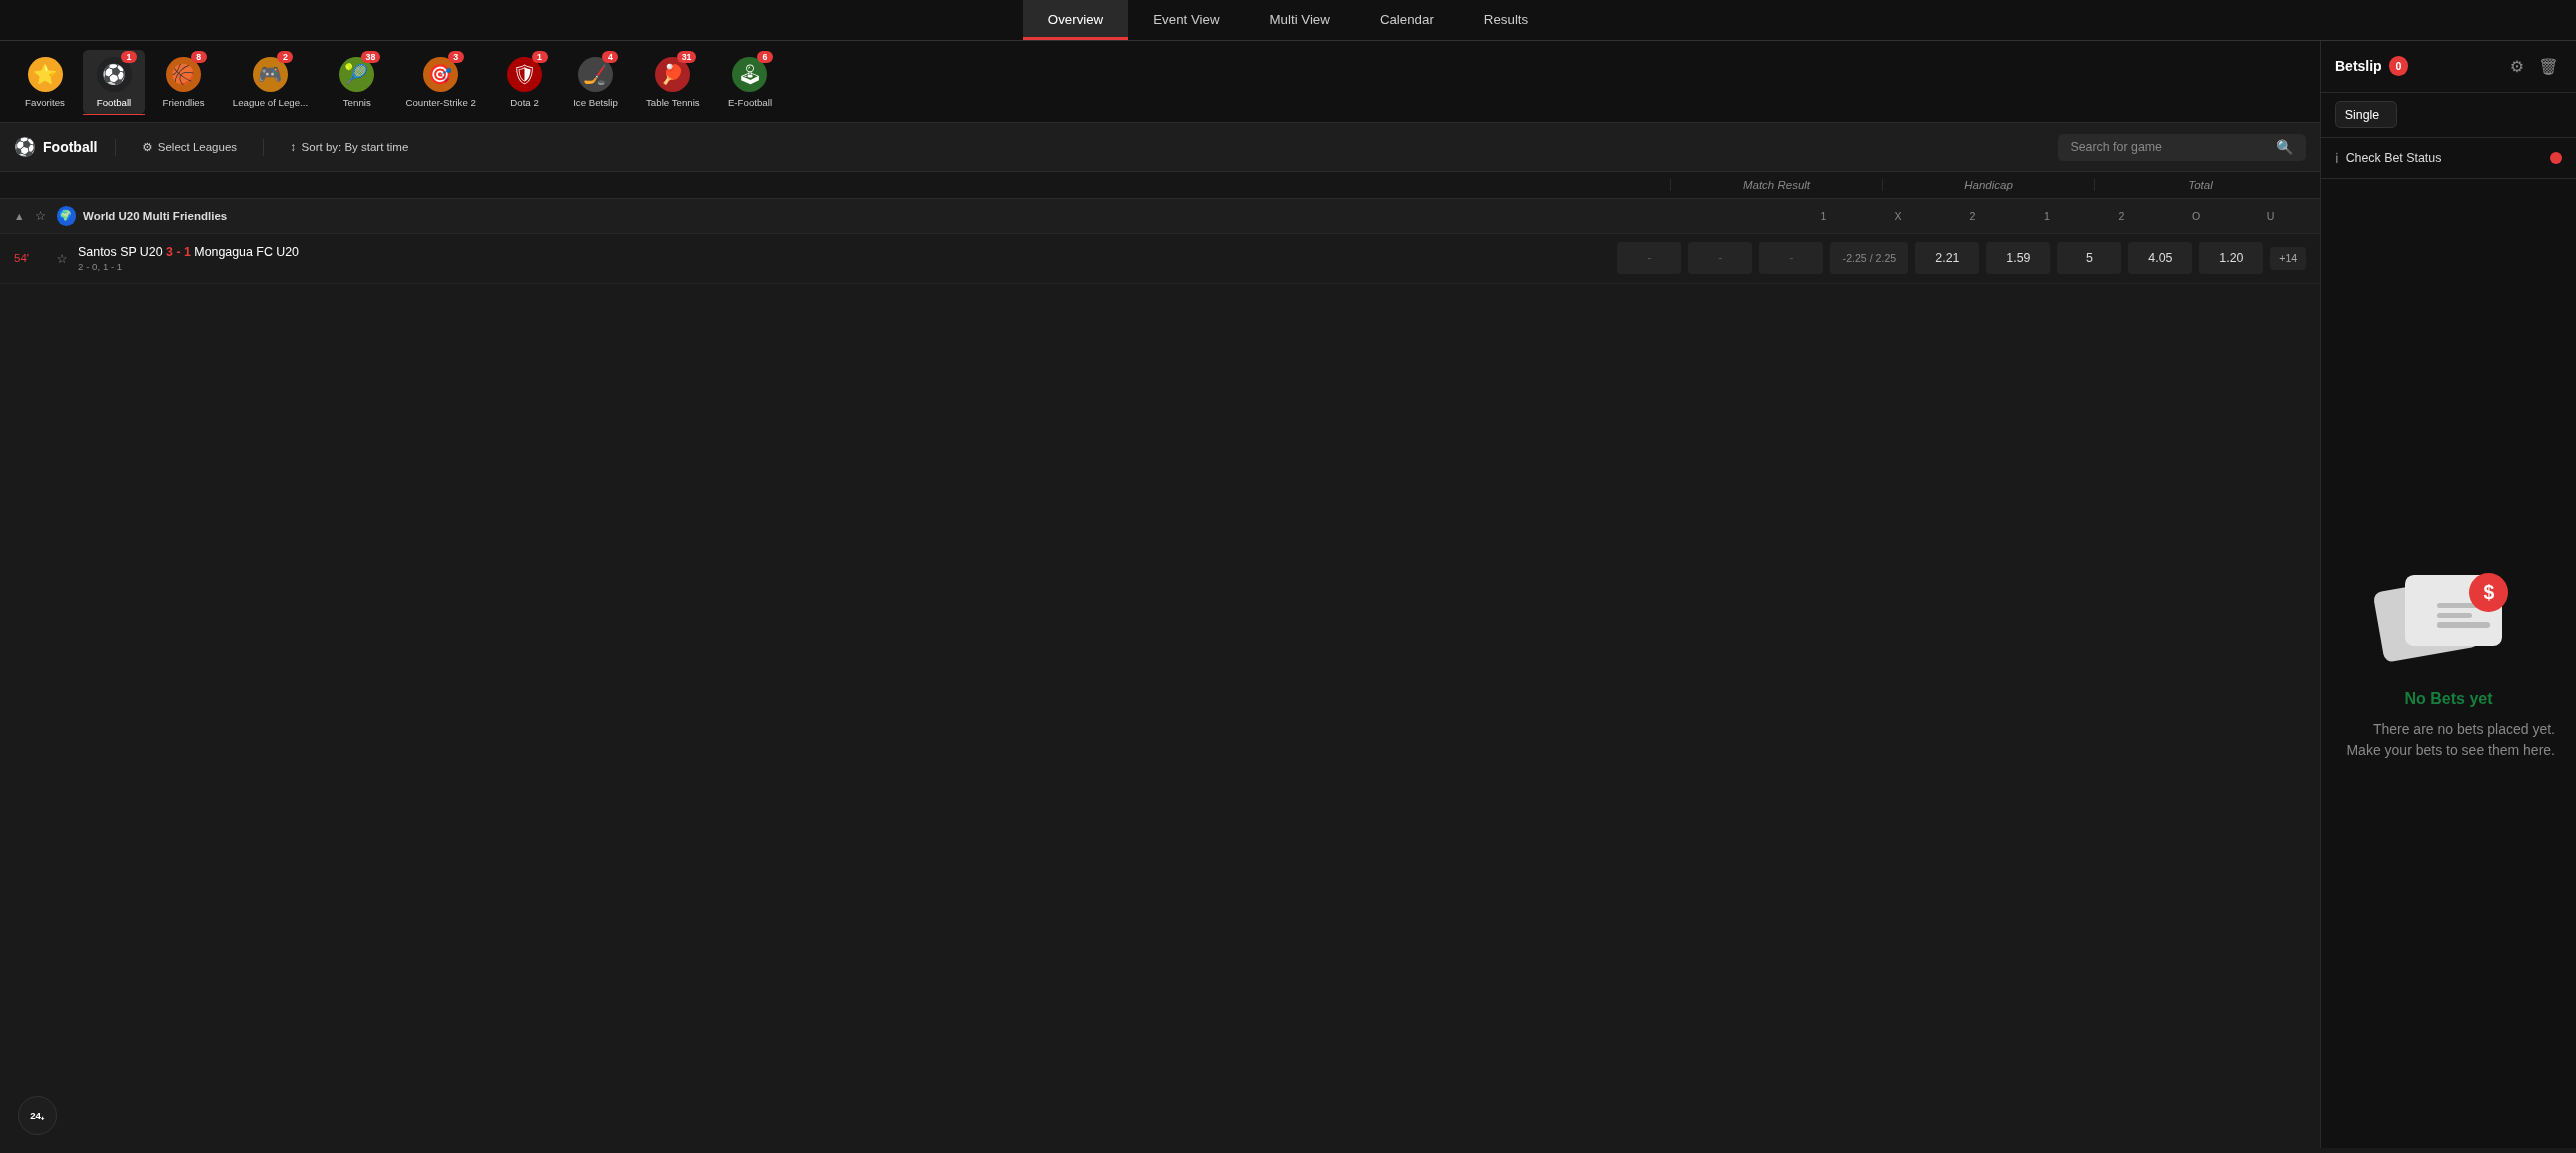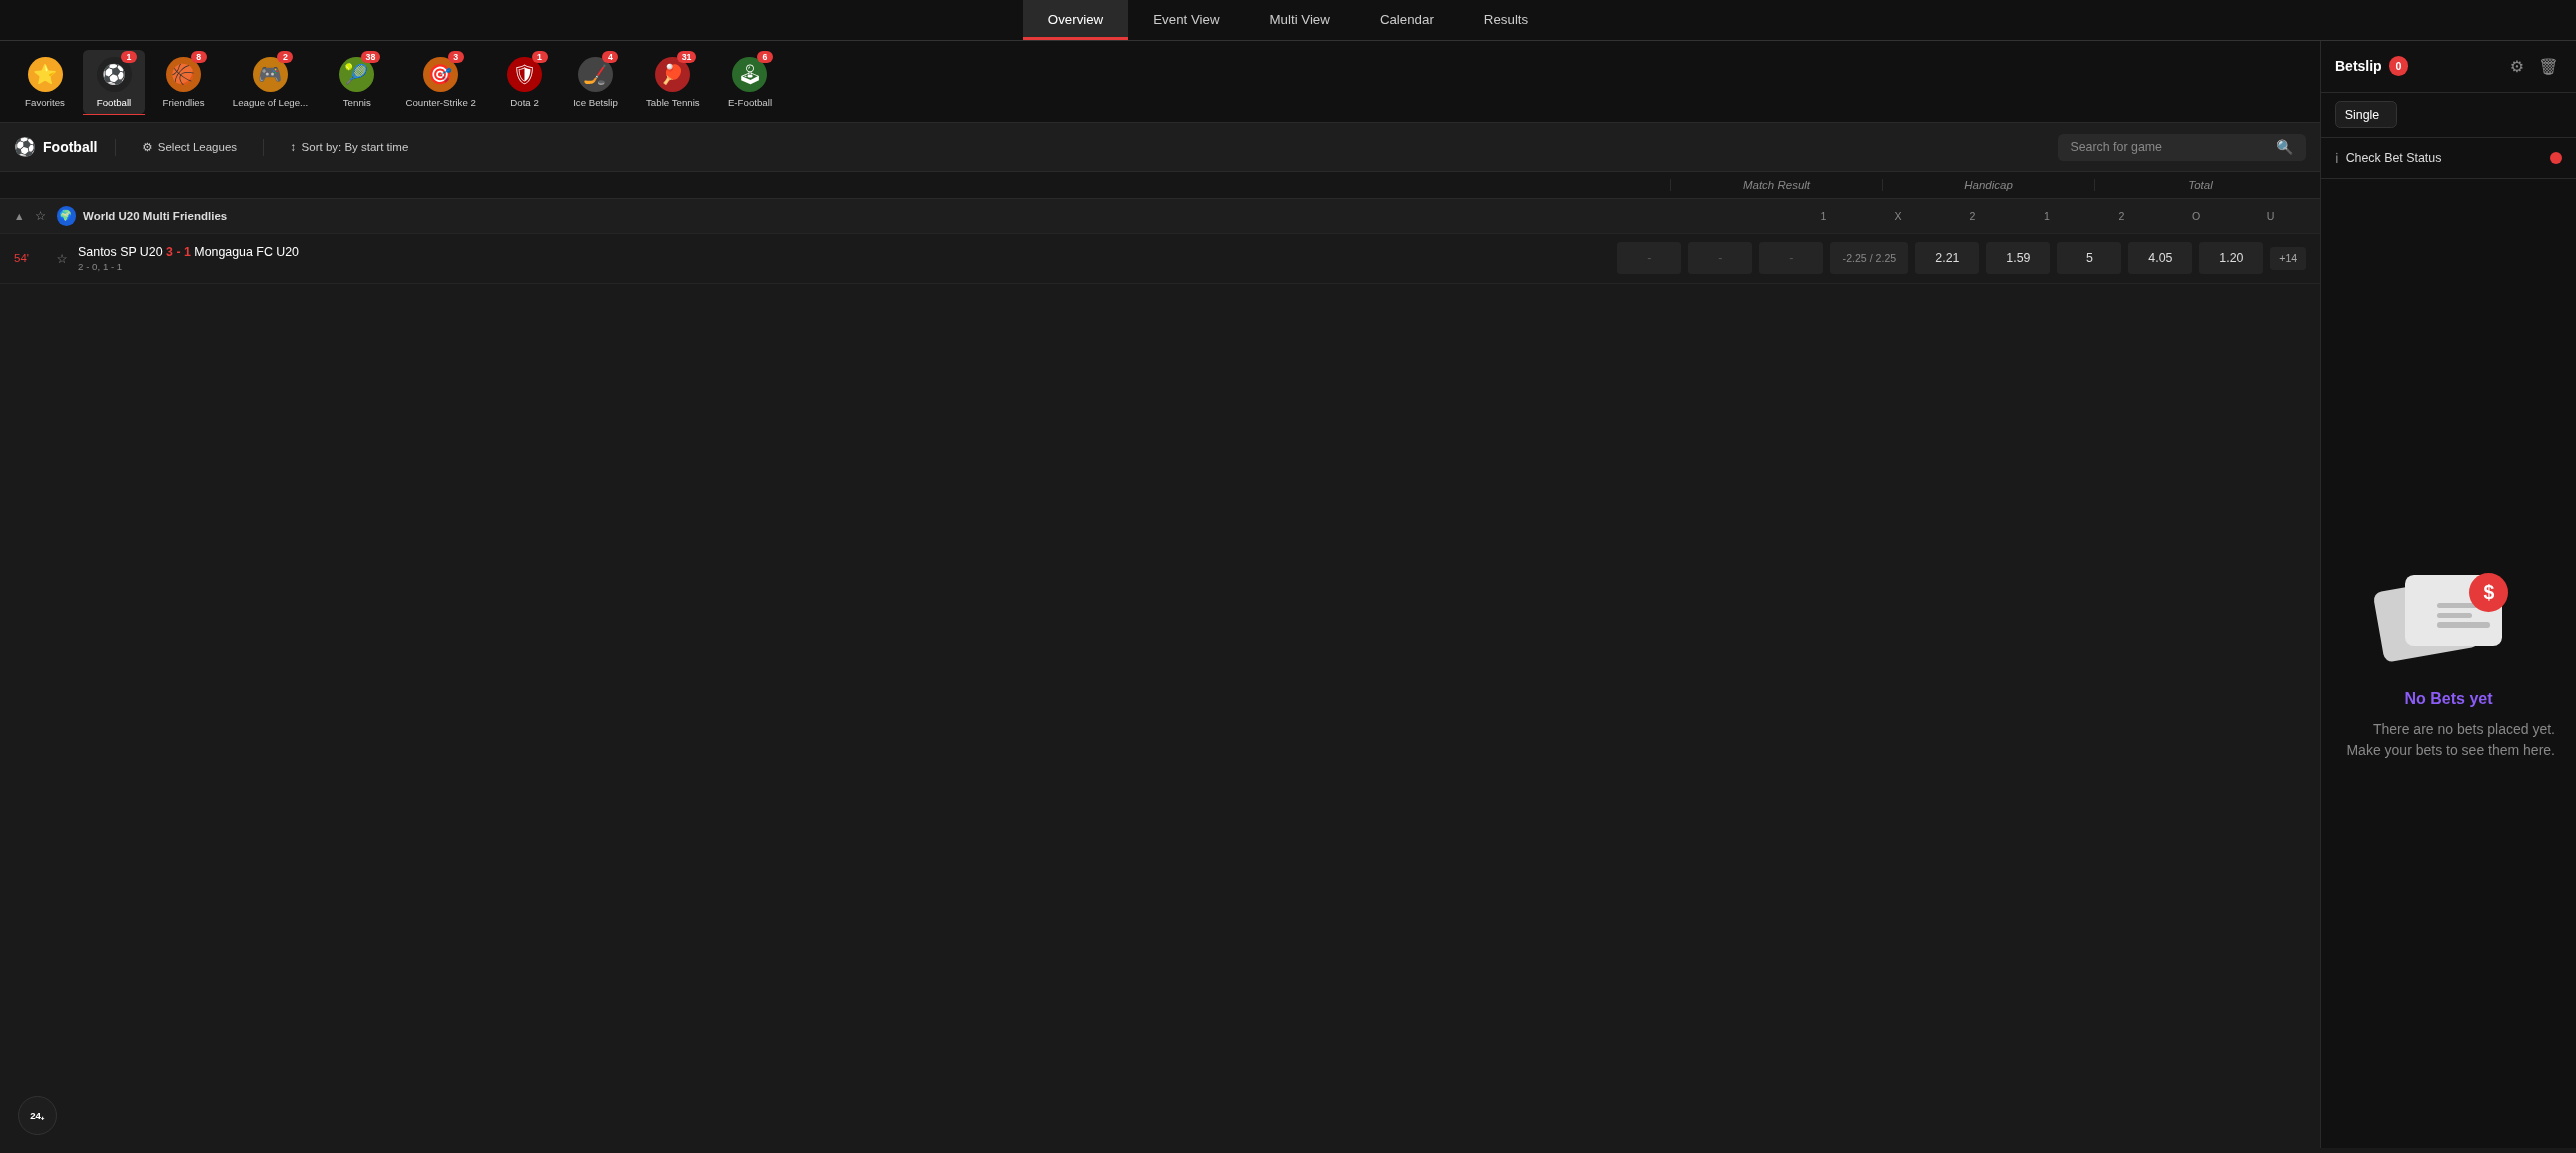--- a/index.html
+++ b/index.html
@@ -418,21 +418,21 @@
     }
     .bet-line {
       width: 53px;
       height: 5.3px;
       background: #bbb;
       border-radius: 2.7px;
       margin-bottom: 4.4px;
     }
     .bet-line.short { width: 35px; }
     .no-bets-title {
-      color: #8b5cf6;
+      color: #15803d;
       font-size: 16px;
       font-weight: 700;
       margin-bottom: 10.6px;
     }
     .no-bets-desc {
       color: #888;
       font-size: 14px;
       line-height: 1.5;
       text-align: right;
     }

